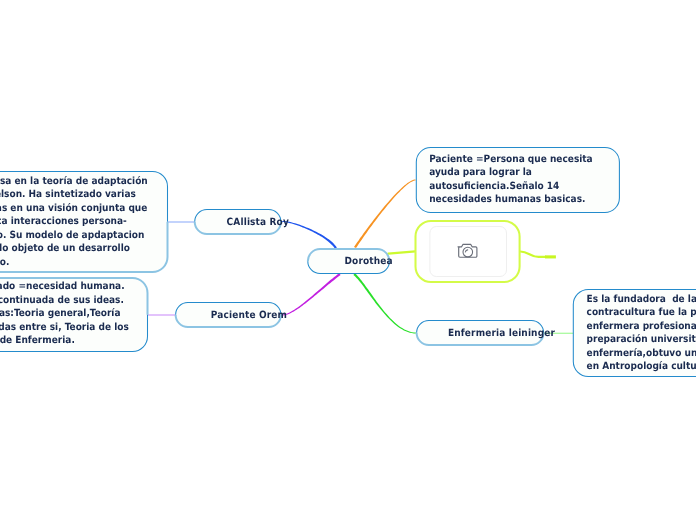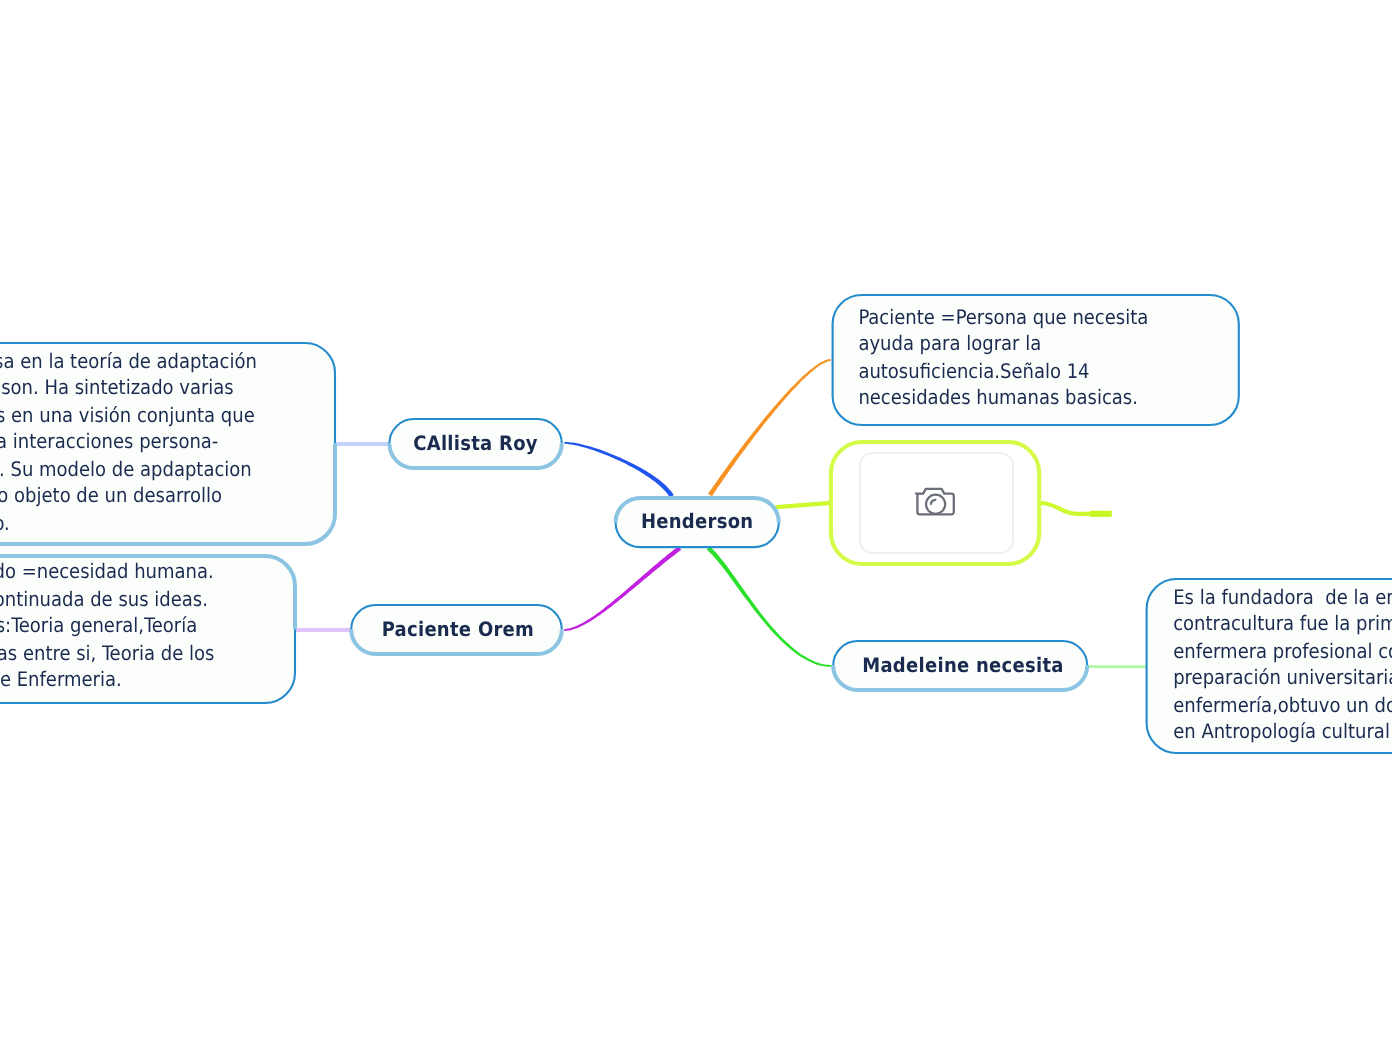--- a/index.html
+++ b/index.html
@@ -3,22 +3,22 @@
 <meta charset="utf-8">
 <title>Mapa mental - Henderson</title>
 <style>
   html,body{margin:0;padding:0;}
   body{width:696px;height:520px;background:#ffffff;overflow:hidden;
        font-family:"DejaVu Sans",sans-serif;font-stretch:condensed;}
   #stage{position:relative;width:696px;height:520px;overflow:hidden;background:#fff;}
   .lbl,.note{-webkit-font-smoothing:antialiased;text-rendering:geometricPrecision;}
   svg.layer{position:absolute;left:0;top:0;width:696px;height:520px;}
   .lbl{position:absolute;color:#1a2b4f;font-weight:700;font-size:10px;
-       white-space:nowrap;letter-spacing:0.14px;line-height:26px;text-align:center;}
-  .note{position:absolute;color:#1a2b4f;font-weight:400;font-size:10px;
+       white-space:nowrap;letter-spacing:0.14px;line-height:26px;text-align:center;padding-left:20px;}
+  .note{position:absolute;color:#1a2b4f;font-weight:700;font-size:10px;
         line-height:13.5px;white-space:pre;}
 </style>
 </head>
 <body>
 
 <div id="stage">
   <svg class="layer" viewBox="0 0 696 520">
     <g fill="none">
       <path d="M167.4,222.0 L194.6,222.0" stroke="#c3d3fc" stroke-width="2"></path>
       <path d="M147.4,315.0 L175.6,315.0" stroke="#e3c3fc" stroke-width="2"></path>
@@ -81,24 +81,24 @@
         <path d="M543.60,332.75A12.25,12.25 0 0 1 531.35,345.00L428.85,345.00A12.25,12.25 0 0 1 416.60,332.75" fill="none" stroke="#8cc4e3" stroke-width="2.0"></path>
       </g>
       <g>
         <path d="M320.08,249.00L377.12,249.00A12.28,12.28 0 0 1 377.12,273.55L320.08,273.55A12.28,12.28 0 0 1 320.08,249.00Z" fill="#fcfefc" stroke="none"></path>
         <path d="M307.80,261.27A12.28,12.28 0 0 1 320.08,249.00L377.12,249.00A12.28,12.28 0 0 1 389.40,261.27" fill="none" stroke="#8cc4e3" stroke-width="2.0"></path>
         <path d="M389.40,261.27A12.28,12.28 0 0 1 377.12,273.55L320.08,273.55A12.28,12.28 0 0 1 307.80,261.27" fill="none" stroke="#248bcc" stroke-width="1.05"></path>
       </g>
     </g>
   </svg>
 
-  <div class="lbl" style="left:307.8px;top:249px;width:81.6px;height:24.6px;line-height:25.6px;">Henderson</div>
+  <div class="lbl" style="left:307.8px;top:249px;width:81.6px;height:24.6px;line-height:25.6px;">Dorothea</div>
   <div class="lbl" style="left:194.7px;top:209.5px;width:86.2px;height:24.5px;line-height:25.9px;">CAllista Roy</div>
   <div class="lbl" style="left:176.3px;top:302.5px;width:105.3px;height:24.5px;line-height:26px;">Paciente Orem</div>
-  <div class="lbl" style="left:418.0px;top:320.5px;width:127px;height:24.5px;line-height:25.4px;">Madeleine necesita</div>
+  <div class="lbl" style="left:418.0px;top:320.5px;width:127px;height:24.5px;line-height:25.4px;">Enfermeria leininger</div>
 
   <div class="note" style="left:-28.3px;top:174.6px;">Se basa en la teoría de adaptación
 de Helson. Ha sintetizado varias
 teorías en una visión conjunta que
 explica interacciones persona-
 medio. Su modelo de apdaptacion
 ha sido objeto de un desarrollo
 amplio.</div>
   <div class="note" style="left:-48.5px;top:280.4px;">Autocuidado =necesidad humana.
 Revisión continuada de sus ideas.

